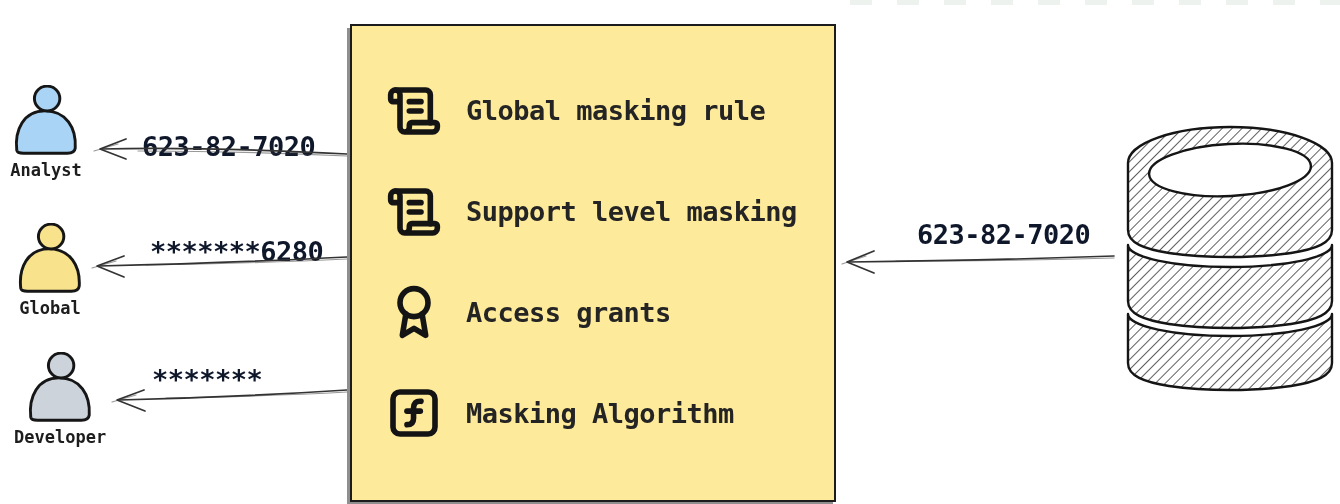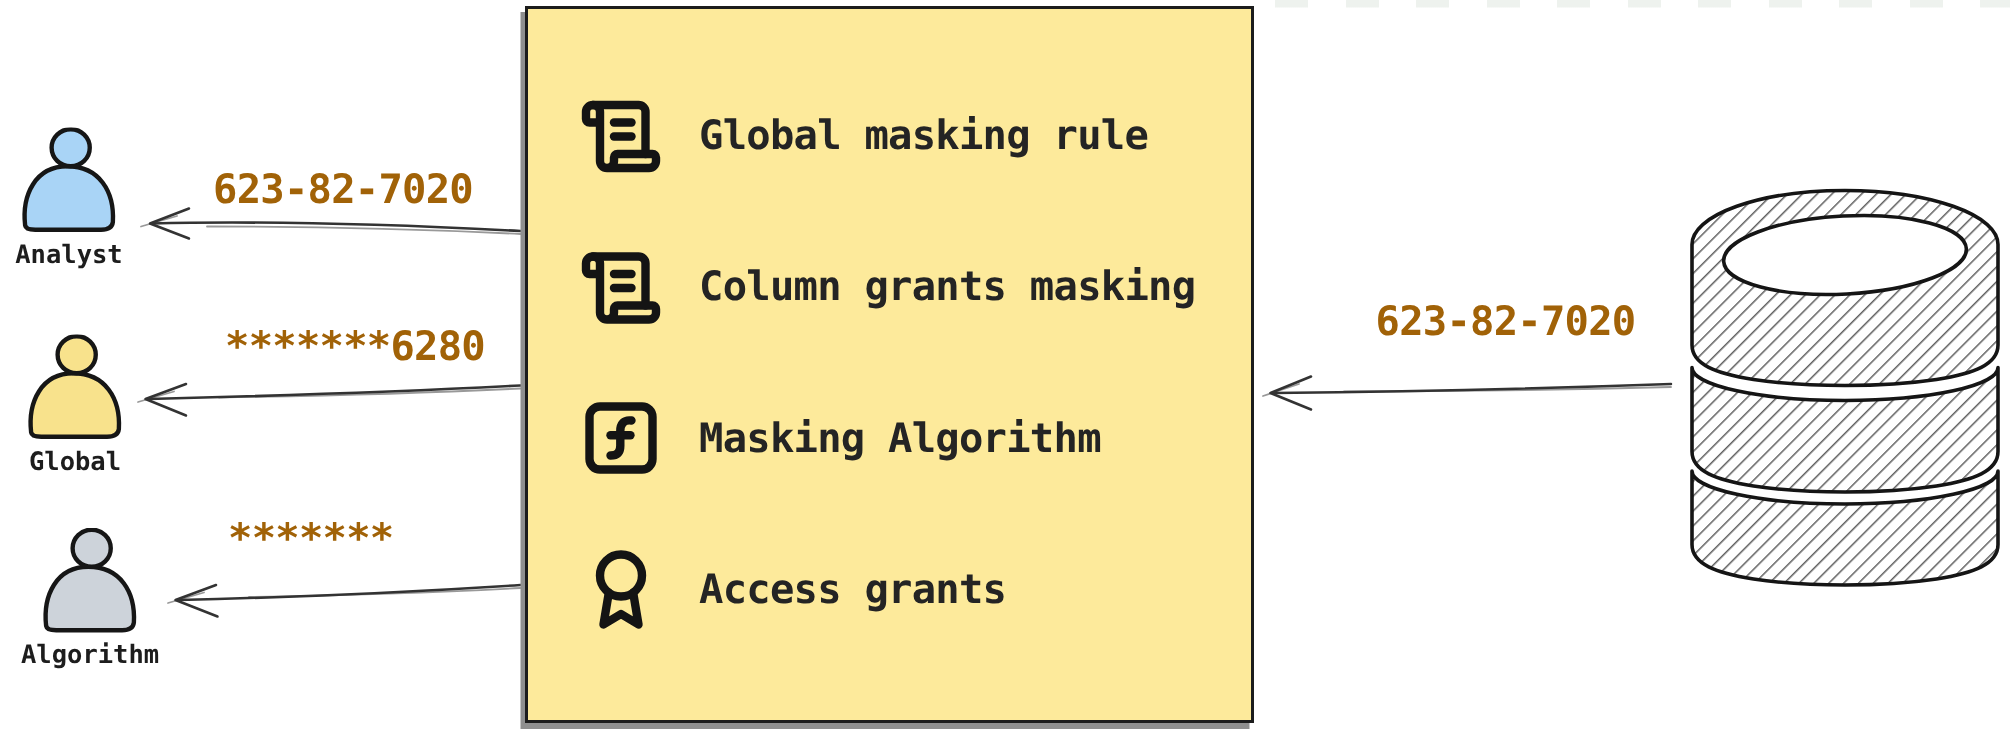--- a/index.html
+++ b/index.html
@@ -11,28 +11,28 @@
   .top-dashes{
     position:absolute;left:850px;top:0;width:490px;height:5px;
     background:repeating-linear-gradient(90deg,#eef2ee 0 22px,transparent 22px 47px);
   }
   
   .actor{position:absolute;display:flex;flex-direction:column;align-items:center;}
   .person{display:block;}
   .person path,.person ellipse{stroke:#161616;stroke-width:2.6;}
   .actor-label{font-size:17px;font-weight:bold;margin-top:3px;white-space:nowrap;}
   
-  .val{position:absolute;font-size:27px;font-weight:bold;color:#a16207;white-space:nowrap;letter-spacing:-0.5px;}
+  .val{position:absolute;font-size:27px;font-weight:bold;color:#0f172a;white-space:nowrap;letter-spacing:-0.5px;margin-top:20px;}
   
   .arrows{position:absolute;left:0;top:0;pointer-events:none;}
   .arrows path{fill:none;stroke:#333333;stroke-width:1.7;stroke-linecap:round;stroke-linejoin:round;}
   .arrows path.sketch{stroke-width:1.2;opacity:.5;}
   
   .mask-box{
-    position:absolute;left:350px;top:4px;width:486px;height:478px;box-sizing:border-box;
+    position:absolute;left:350px;top:24px;width:486px;height:478px;box-sizing:border-box;
     background:#fdea9b;border:2.5px solid #1c1c1c;box-shadow:-3px 4px 0 0 #8f8f8f;
     display:flex;flex-direction:column;justify-content:space-evenly;
     padding:12px 18px 14px 34px;
   }
   .mask-item{display:flex;align-items:center;gap:24px;}
   .mi-icon{width:56px;height:56px;flex:0 0 56px;}
   .mi-icon svg{display:block;width:56px;height:56px;fill:none;stroke:#141414;stroke-width:2.4;stroke-linecap:round;stroke-linejoin:round;}
   .mi-label{font-size:27px;font-weight:600;color:#242424;white-space:nowrap;letter-spacing:-0.5px;}
   
   .db{position:absolute;left:1123px;top:118px;}
@@ -59,21 +59,21 @@
       <ellipse cx="34" cy="12" rx="11.3" ry="11" fill="#f8e28c"></ellipse>
     </svg>
     <div class="actor-label">Global</div>
   </div>
 
   <div class="actor" style="left:14px;top:352px;">
     <svg class="person" width="76" height="72" viewBox="0 0 66 64">
       <path d="M7 58 C5 40 13 23 32 23 C51 23 60 38 59 56 C58.6 59.5 56 60.6 52 60.6 L13 60.6 C9 60.6 7.3 60 7 58 Z" fill="#cdd3da"></path>
       <ellipse cx="34" cy="12" rx="11.3" ry="11" fill="#cdd3da"></ellipse>
     </svg>
-    <div class="actor-label">Algorithm</div>
+    <div class="actor-label">Developer</div>
   </div>
 
   <div class="val" style="left:142px;top:111px;">623-82-7020</div>
   <div class="val" style="left:150px;top:216px;">*******6280</div>
   <div class="val" style="left:152px;top:344px;">*******</div>
   <div class="val" style="left:917px;top:199px;">623-82-7020</div>
 
   <svg class="arrows" width="1340" height="504" viewBox="0 0 1340 504">
     <g>
       <path d="M347 154 C270 150 180 147 101 149"></path>
@@ -117,42 +117,42 @@
 
     <div class="mask-item">
       <span class="mi-icon">
         <svg viewBox="0 0 24 24">
           <path d="M15 12h-5"></path>
           <path d="M15 8h-5"></path>
           <path d="M19 17V5a2 2 0 0 0-2-2H4"></path>
           <path d="M8 21h12a2 2 0 0 0 2-2v-1a1 1 0 0 0-1-1H11a1 1 0 0 0-1 1v1a2 2 0 1 1-4 0V5a2 2 0 1 0-4 0v2a1 1 0 0 0 1 1h3"></path>
         </svg>
       </span>
-      <span class="mi-label">Column grants masking</span>
+      <span class="mi-label">Support level masking</span>
+    </div>
+
+    <div class="mask-item">
+      <span class="mi-icon">
+        <svg viewBox="0 0 24 24">
+          <circle cx="12" cy="8" r="6"></circle>
+          <path d="M15.477 12.89 17 22l-5-3-5 3 1.523-9.11"></path>
+        </svg>
+      </span>
+      <span class="mi-label">Access grants</span>
     </div>
 
     <div class="mask-item">
       <span class="mi-icon">
         <svg viewBox="0 0 24 24">
           <rect x="3" y="3" width="18" height="18" rx="3"></rect>
           <path d="M9 17c2 0 2.8-1 2.8-2.8V10c0-2 1-3.3 3.2-3"></path>
           <path d="M9 11.2h5.7"></path>
         </svg>
       </span>
       <span class="mi-label">Masking Algorithm</span>
-    </div>
-
-    <div class="mask-item">
-      <span class="mi-icon">
-        <svg viewBox="0 0 24 24">
-          <circle cx="12" cy="8" r="6"></circle>
-          <path d="M15.477 12.89 17 22l-5-3-5 3 1.523-9.11"></path>
-        </svg>
-      </span>
-      <span class="mi-label">Access grants</span>
     </div>
 
   </div>
 
   <svg class="db" width="212" height="278" viewBox="0 0 212 278">
     <defs>
       <pattern id="hatch" patternUnits="userSpaceOnUse" width="7" height="7" patternTransform="rotate(45)">
         <rect width="7" height="7" fill="#ffffff"></rect>
         <line x1="0" y1="0" x2="0" y2="7" stroke="#606060" stroke-width="2"></line>
       </pattern>

